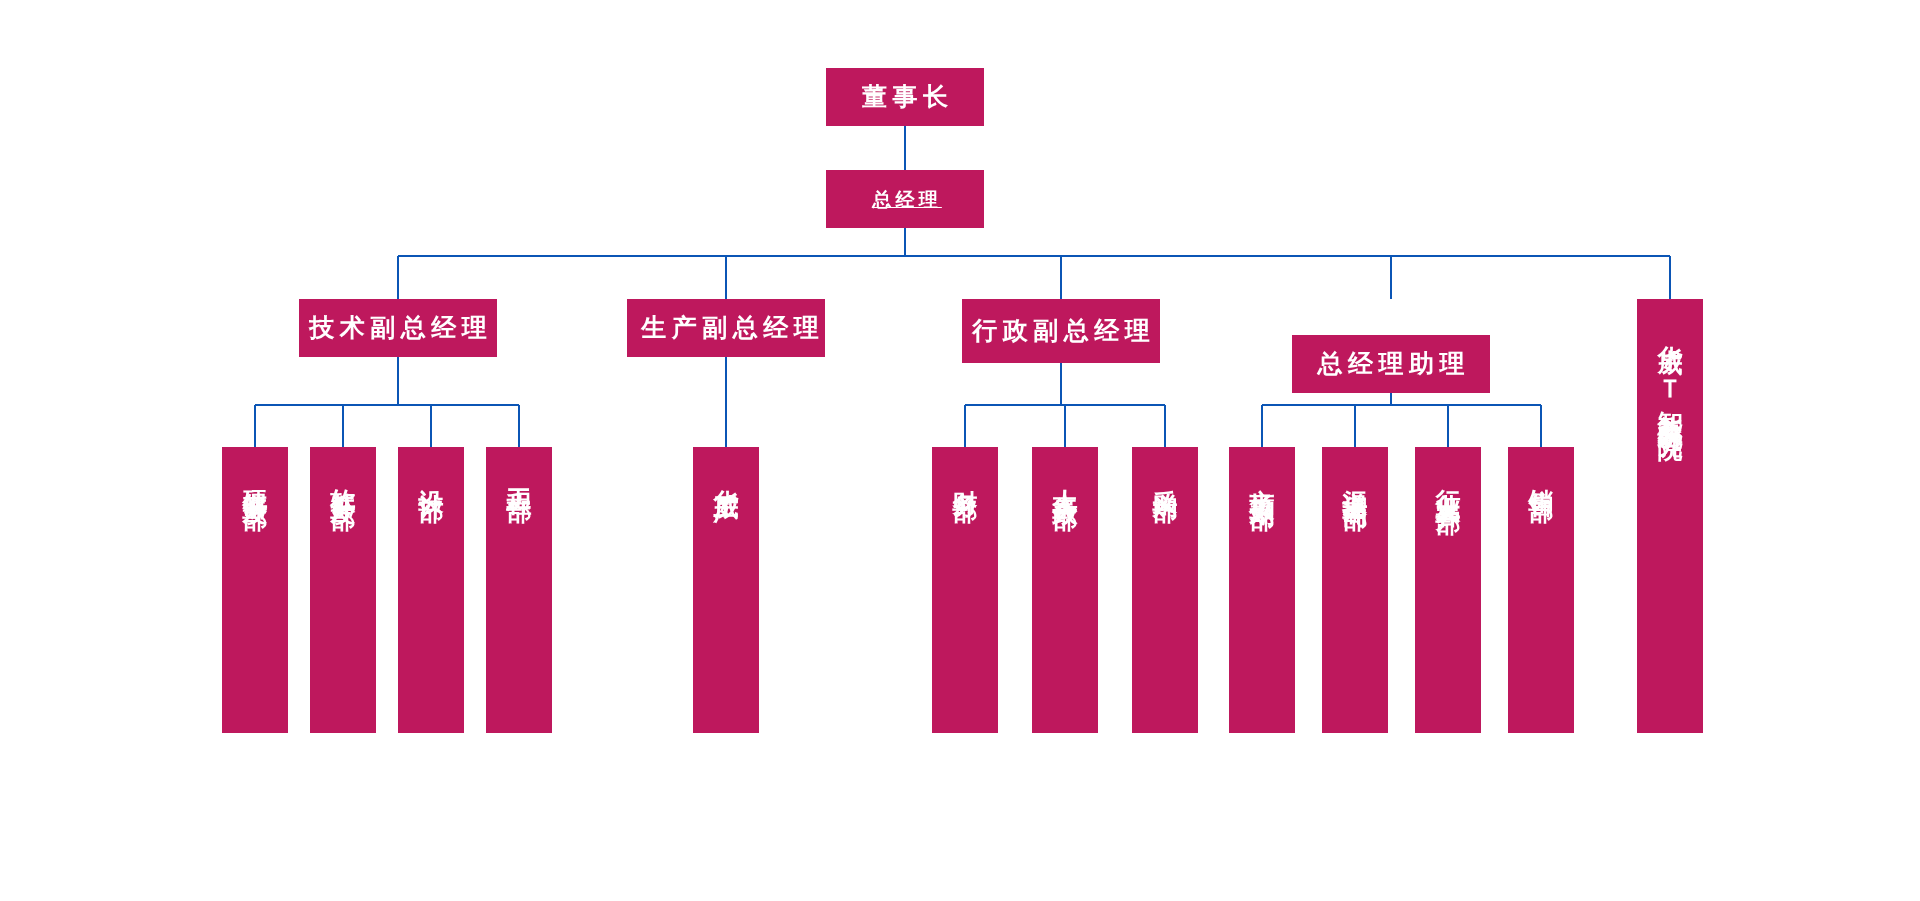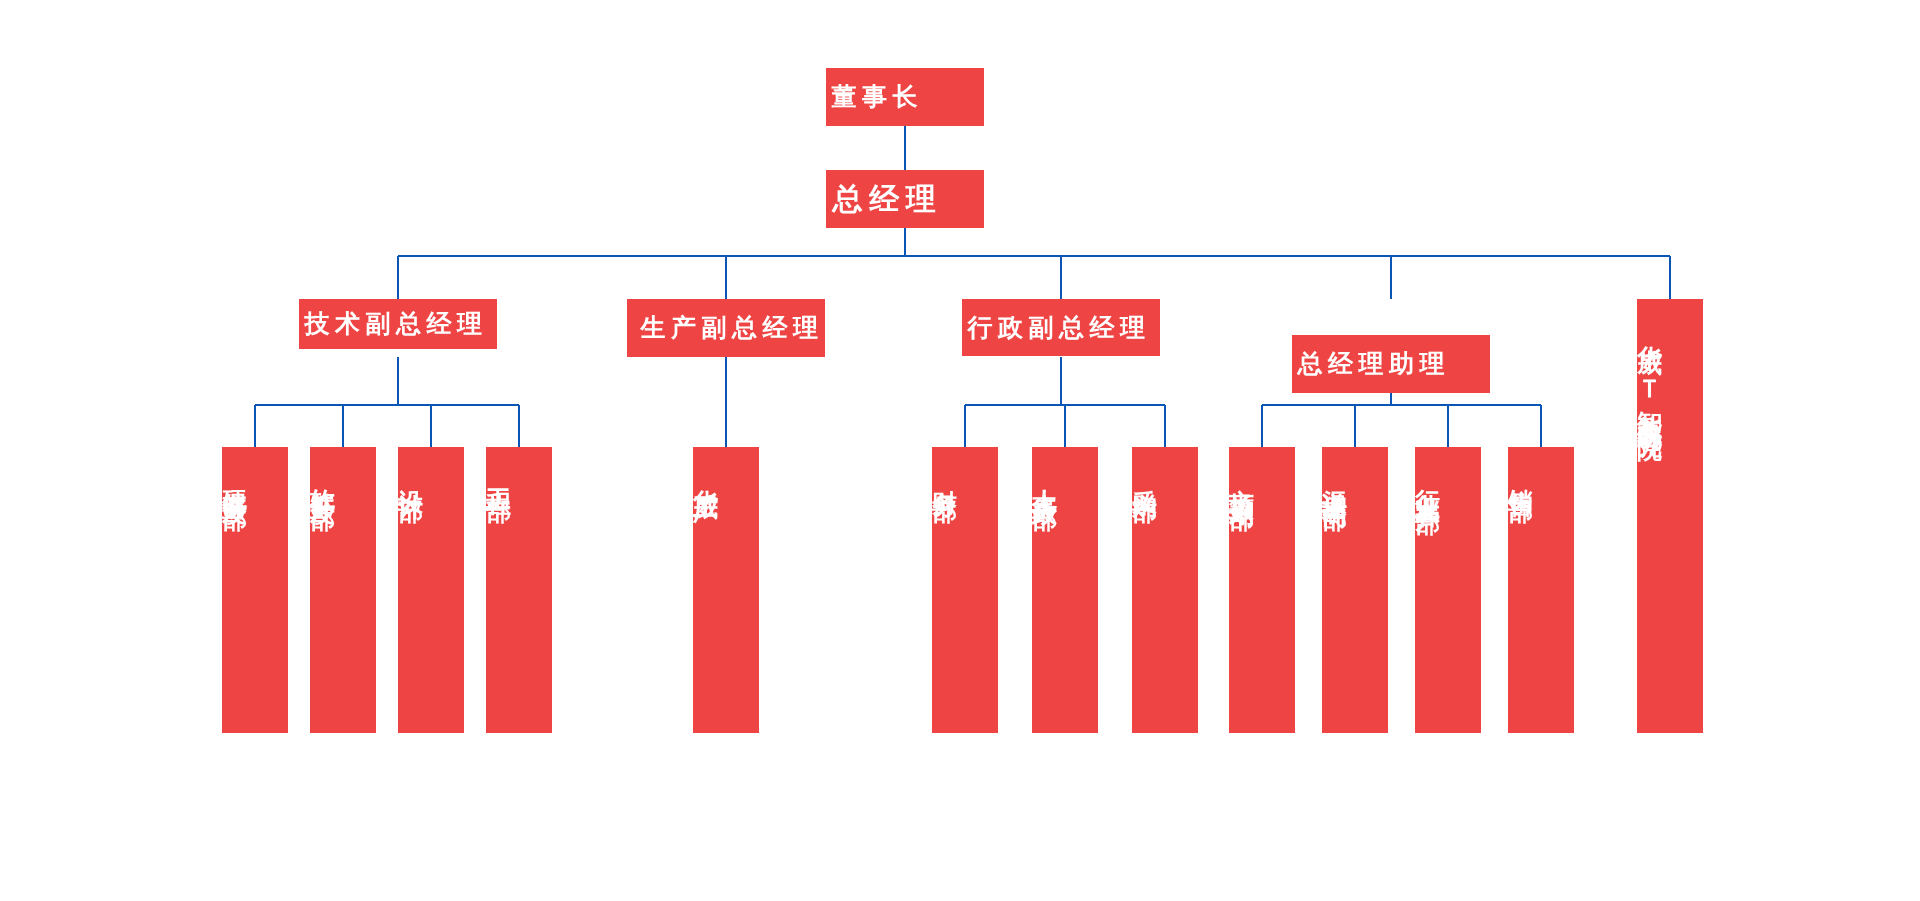--- a/index.html
+++ b/index.html
@@ -19,44 +19,45 @@
   }
   #edge-layer {
     position: absolute;
     left: 0;
     top: 0;
     width: 1920px;
     height: 901px;
   }
   .node {
     position: absolute;
-    background: #ef4444;
+    background: #be185d;
     color: #ffffff;
     display: flex;
     align-items: center;
-    justify-content: flex-start;
+    justify-content: center;
     box-sizing: border-box;
     z-index: 2;
   }
   .node .node-label {
     font-weight: bold;
     color: #ffffff;
     text-align: center;
     line-height: 1.18;
     letter-spacing: 0.14em;
     white-space: pre-line;
   }
   
   .node.horiz .node-label {
     font-size: 25px;
     letter-spacing: 0.22em;
     text-indent: 0.22em;
   }
   .node.horiz.lvl1 .node-label {
-    font-size: 30px;
+    font-size: 19px;
+    text-decoration: underline;
   }
   
   .node.vert {
     align-items: flex-start;
     padding-top: 26px;
   }
   .node.vert .node-label {
     writing-mode: vertical-rl;
     text-orientation: upright;
     font-size: 25px;
@@ -102,29 +103,29 @@
     </svg>
 
   <div class="node horiz lvl0" style="left:826px;top:68px;width:158px;height:58px;">
     <span class="node-label">董事长</span>
   </div>
 
   <div class="node horiz lvl1" style="left:826px;top:170px;width:158px;height:58px;">
     <span class="node-label">总经理</span>
   </div>
 
-  <div class="node horiz" style="left:299px;top:299px;width:198px;height:50px;">
+  <div class="node horiz" style="left:299px;top:299px;width:198px;height:58px;">
     <span class="node-label">技术副总经理</span>
   </div>
 
   <div class="node horiz" style="left:627px;top:299px;width:198px;height:58px;padding-left:8px;">
     <span class="node-label">生产副总经理</span>
   </div>
 
-  <div class="node horiz" style="left:962px;top:299px;width:198px;height:57px;">
+  <div class="node horiz" style="left:962px;top:299px;width:198px;height:64px;">
     <span class="node-label">行政副总经理</span>
   </div>
 
   <div class="node horiz" style="left:1292px;top:299px;width:198px;height:58px;margin-top:36px;">
     <span class="node-label">总经理助理</span>
   </div>
 
   <div class="node vert" style="left:1637px;top:299px;width:66px;height:434px;">
     <span class="node-label">华威ＩＴ智能系统研究院</span>
   </div>

